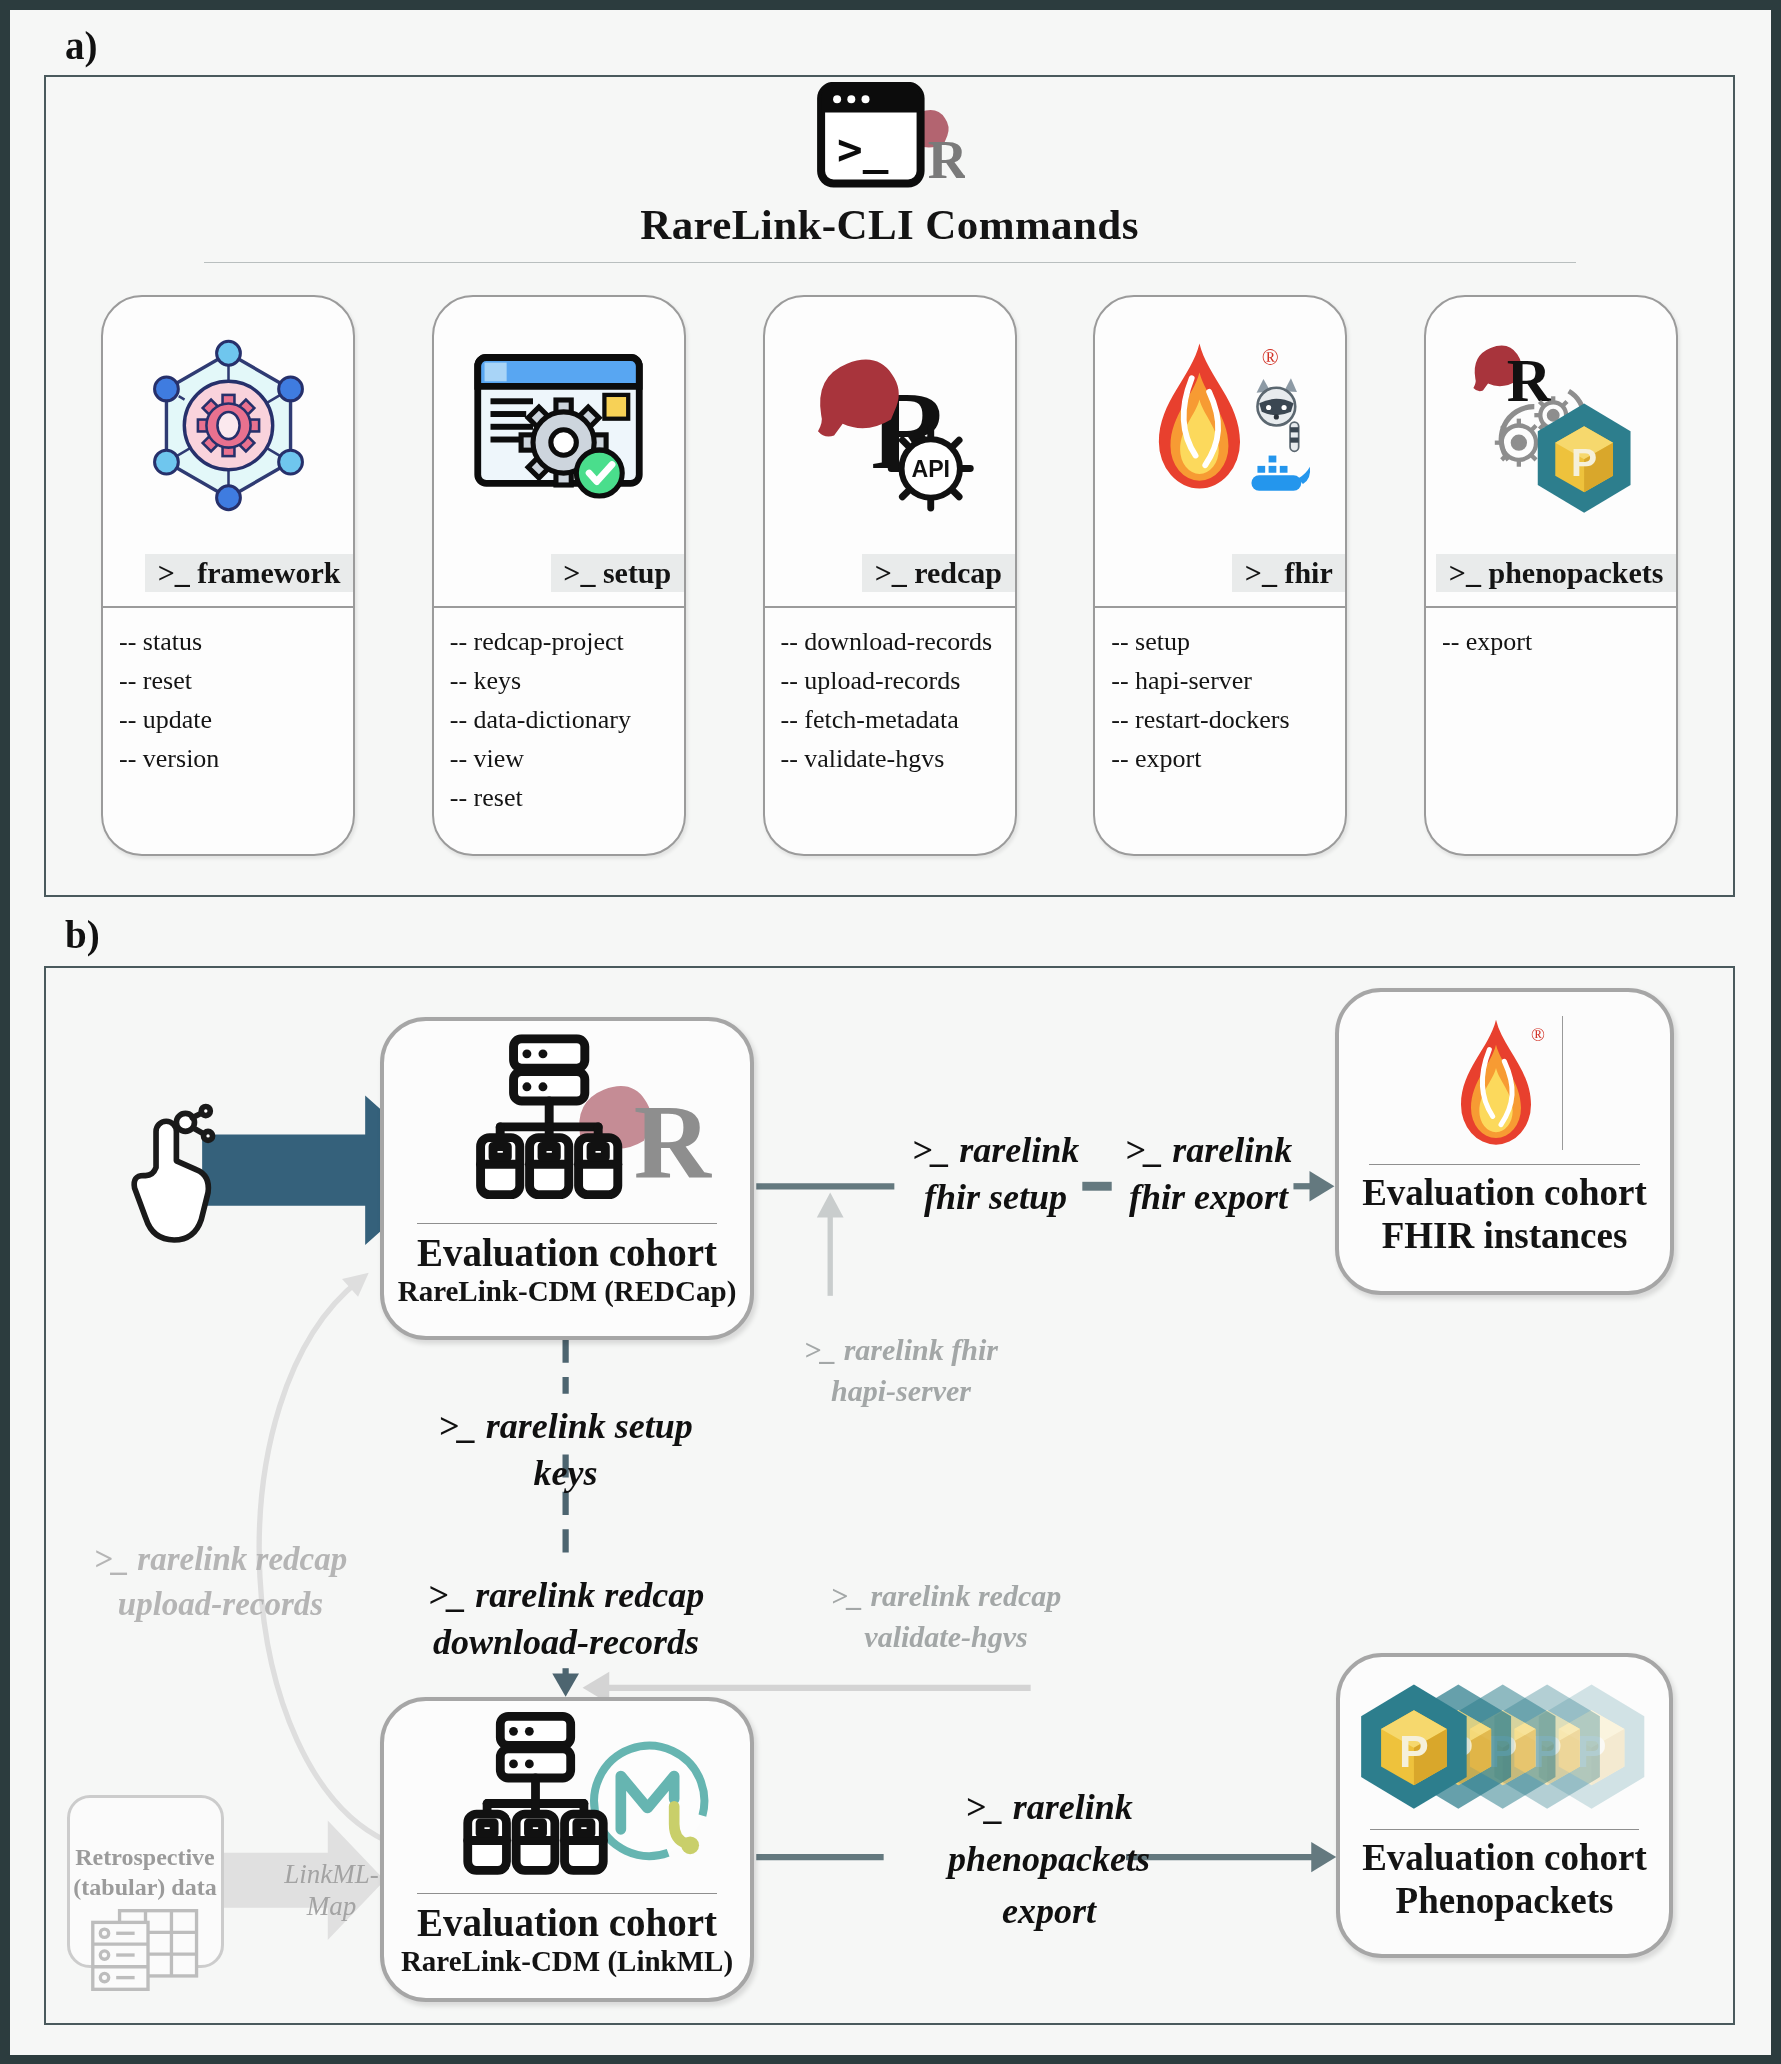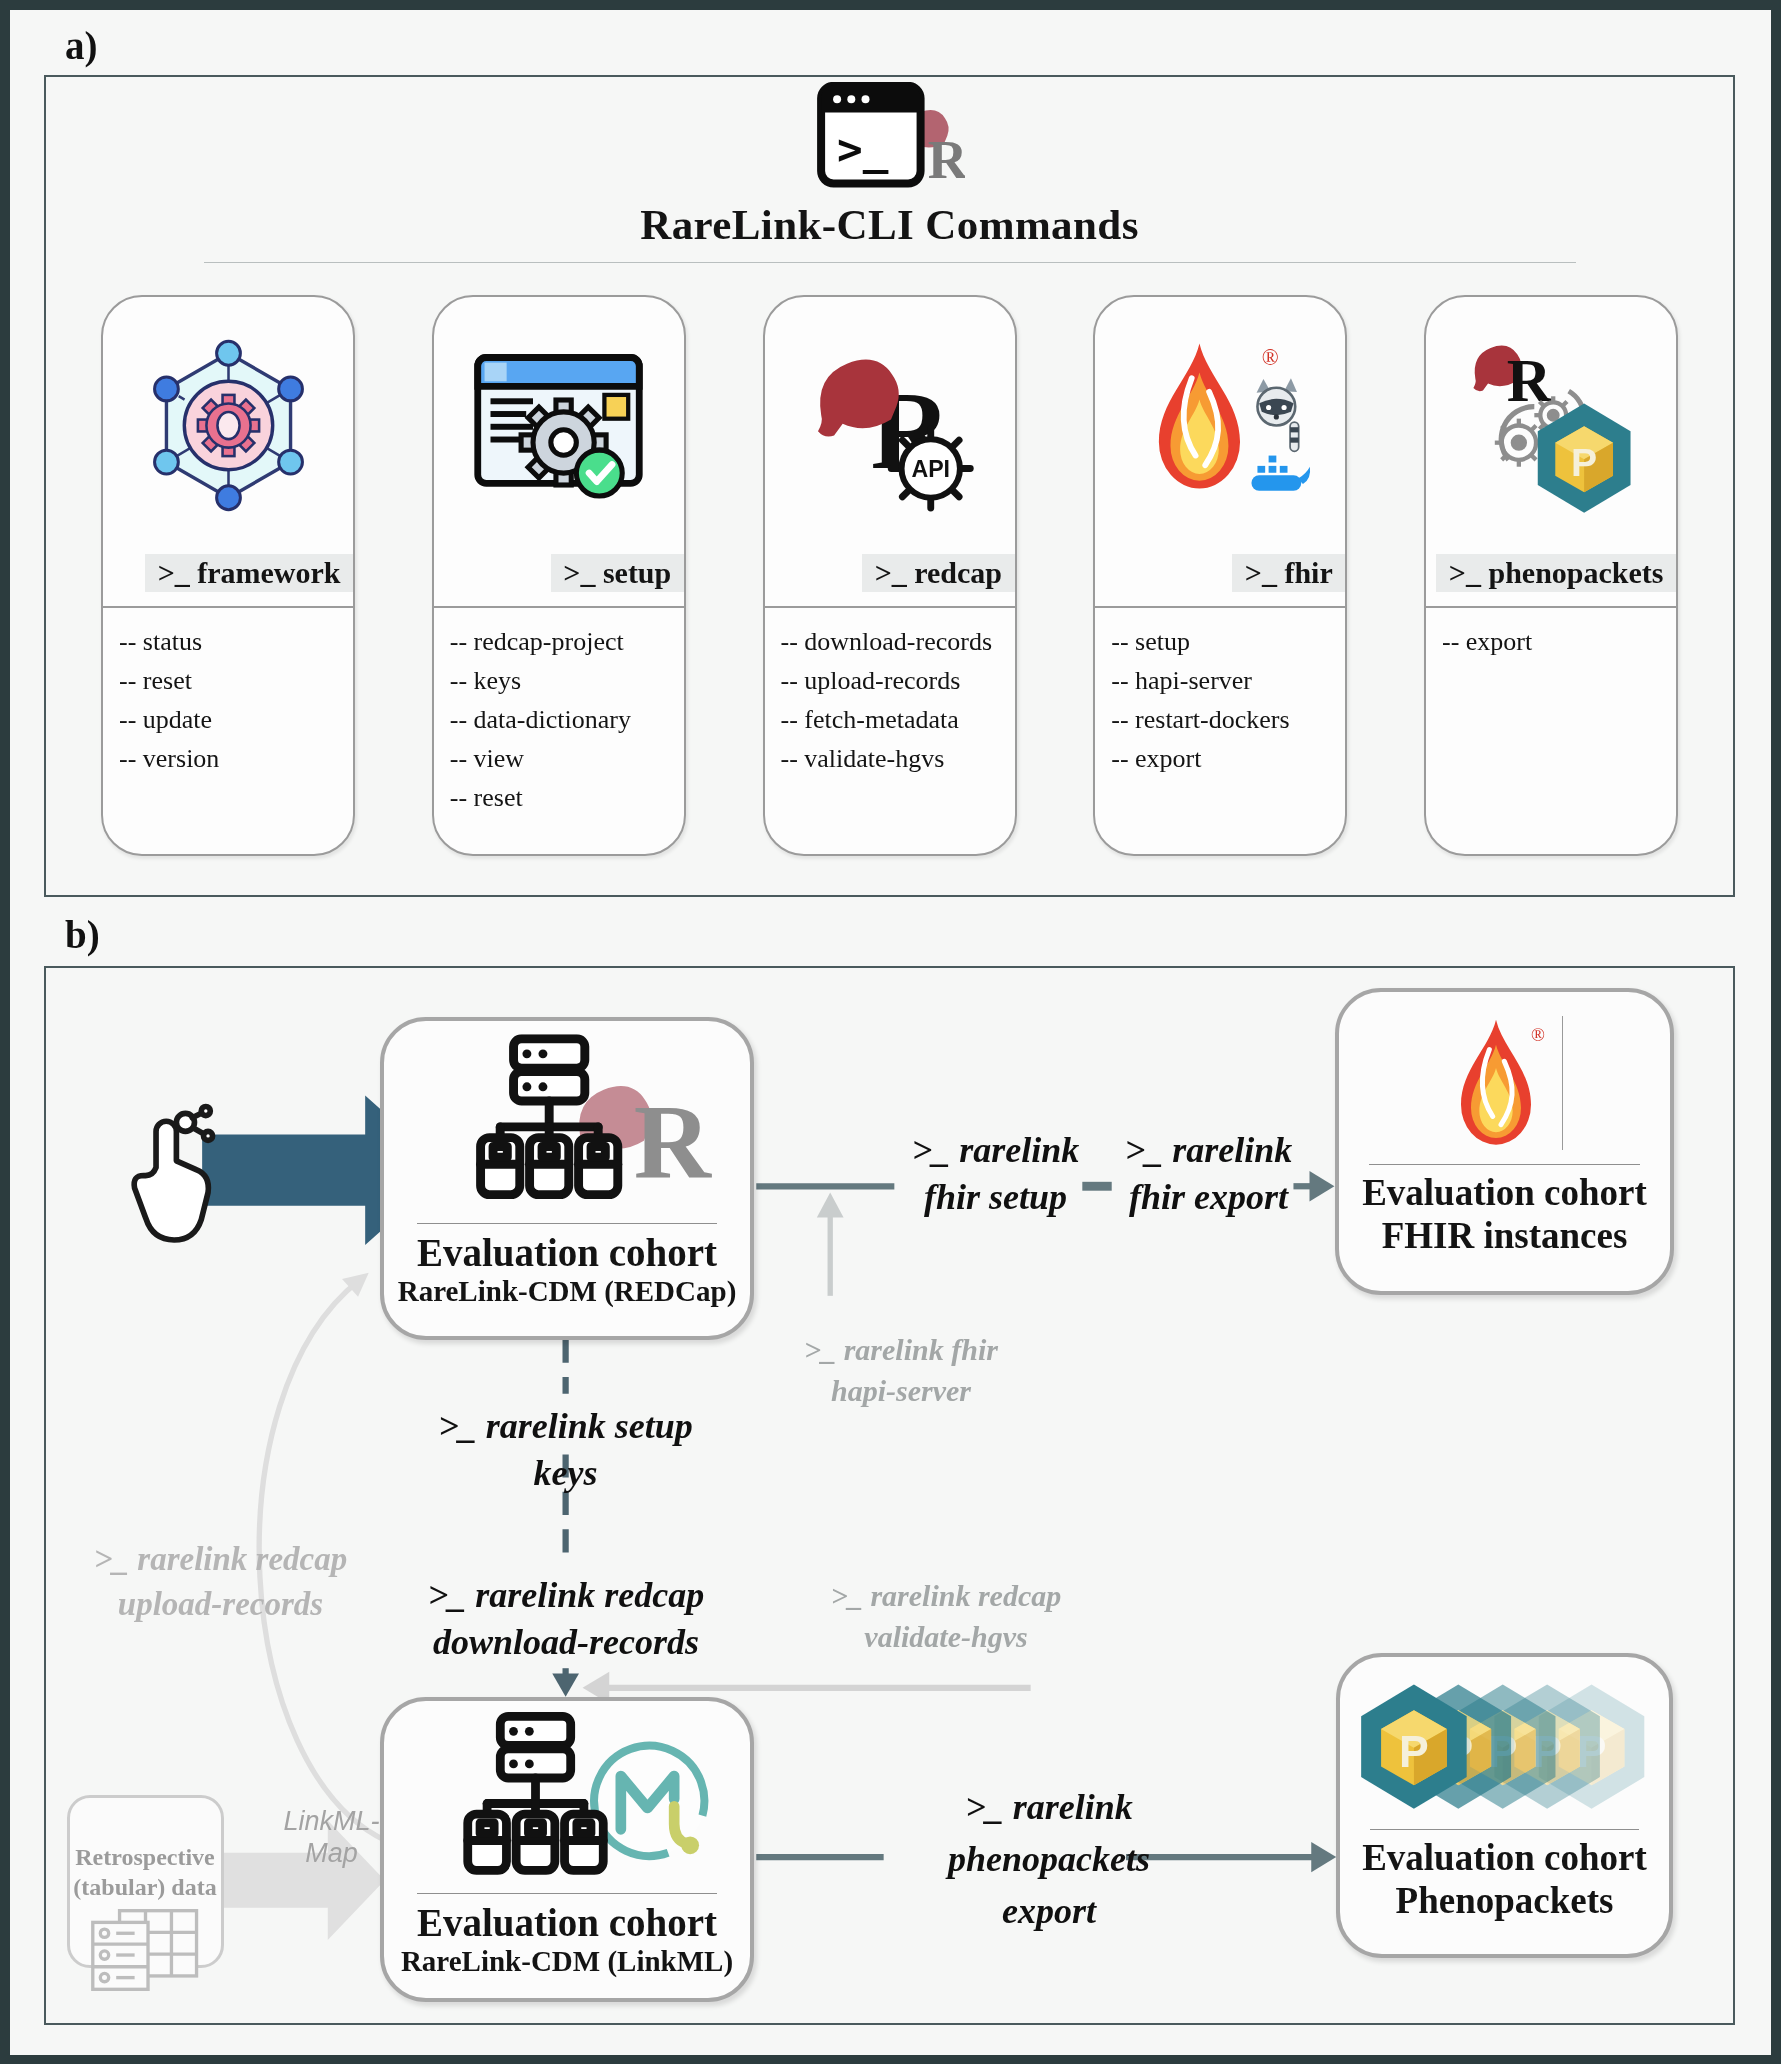--- a/index.html
+++ b/index.html
@@ -475,18 +475,18 @@
     <div class="cmd dark" style="left:377px;top:435px;width:285px;font-family:Liberation Serif, serif;">&gt;_ rarelink setup keys</div>
     <div class="cmd dark preline" style="left:364px;top:604px;width:312px;">&gt;_ rarelink redcap
 download-records</div>
     <div class="cmd gray preline" style="left:753px;top:608px;width:294px;">&gt;_ rarelink redcap
 validate-hgvs</div>
     <div class="cmd gray2 preline" style="left:25px;top:569px;width:299px;">&gt;_ rarelink redcap
 upload-records</div>
     <div class="cmd dark preline" style="left:878px;top:813px;width:250px;line-height:1.45;">&gt;_ rarelink
 phenopackets
 export</div>
-    <div class="lml-map preline" style="left:221px;top:838px;width:129px;">LinkML-
+    <div class="lml-map preline" style="left:221px;top:891px;width:129px;font-family:Liberation Serif, serif;">LinkML-
 Map</div>
 
   </section>
 </div>
 
 
 </body></html>

